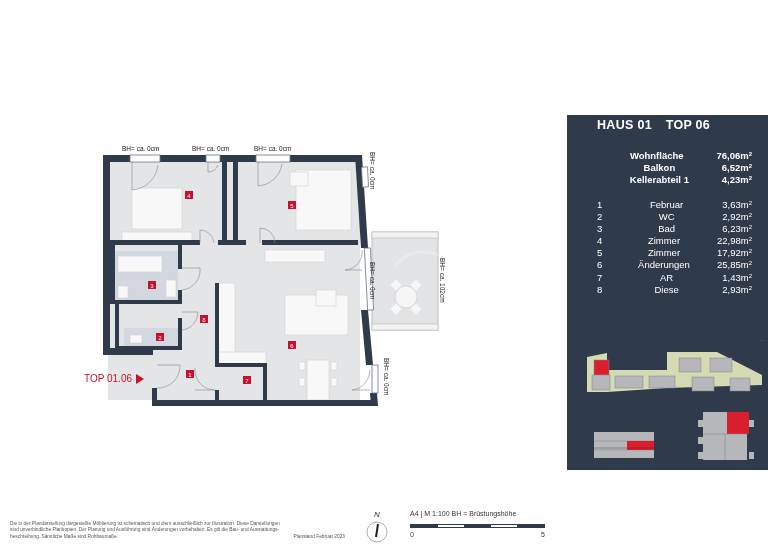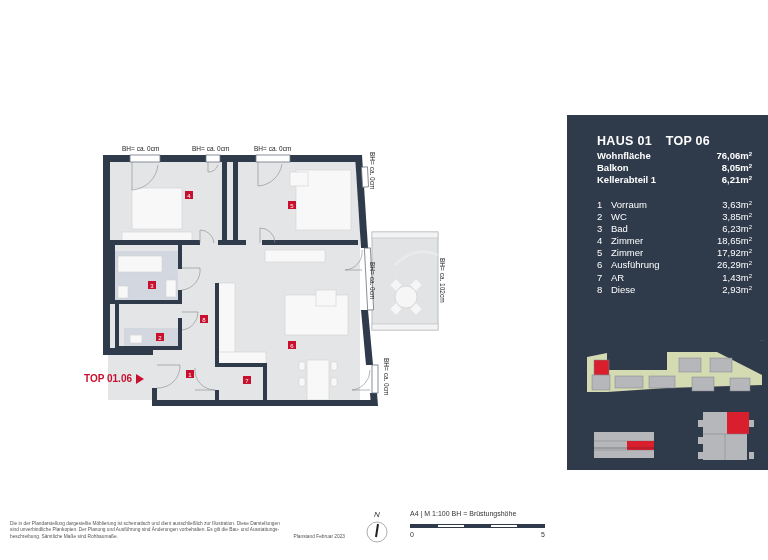--- a/index.html
+++ b/index.html
@@ -1,39 +1,39 @@
 <!DOCTYPE html>
 <html><head>
 <meta charset="utf-8">
 <style>
   * { box-sizing: border-box; margin: 0; padding: 0; }
   body { width: 768px; height: 560px; background: #ffffff; position: relative; overflow: hidden; font-family: "Liberation Sans", sans-serif; }
   .plan { position: absolute; left: 0; top: 0; width: 560px; height: 500px; }
   .panel { position: absolute; left: 567px; top: 115px; width: 201px; height: 355px; background: #2f3a4b; color: #ffffff; }
-  .panel-title { position: absolute; left: 30px; top: 19px; font-size: 12.5px; font-weight: bold; letter-spacing: 0.3px; }
+  .panel-title { position: absolute; left: 30px; top: 3px; font-size: 12.5px; font-weight: bold; letter-spacing: 0.3px; }
   .panel-title span + span { margin-left: 10px; }
   .sum-rows { position: absolute; left: 30px; top: 35px; width: 155px; }
   .row { display: flex; justify-content: space-between; font-size: 9.5px; line-height: 12px; }
   .row.bold { font-weight: bold; }
   .row .num { width: 14px; display: inline-block; }
-  .row .lbl { flex: 1; }
+  .row .lbl { flex: 1; text-align: center; }
   .row .val { text-align: right; }
   sup { font-size: 6px; vertical-align: top; line-height: 8px; }
   .room-rows { position: absolute; left: 30px; top: 84px; width: 155px; }
   .room-rows .row { font-weight: normal; line-height: 12.1px; }
   .site { position: absolute; left: 0; top: 225px; width: 201px; height: 130px; }
   .disclaimer { position: absolute; left: 10px; top: 521px; width: 335px; font-size: 4.8px; line-height: 6.4px; color: #555; }
   .disclaimer .last-line { display: flex; justify-content: space-between; }
   .scale-area { position: absolute; left: 410px; top: 510px; width: 140px; }
   .scale-label { font-size: 7px; color: #333; }
   .scale-bar { margin-top: 7px; height: 4px; width: 135px; display: flex; border: 0.5px solid #2f3a4b; }
   .scale-bar div { flex: 1; }
   .scale-ticks { display: flex; justify-content: space-between; width: 135px; font-size: 7px; color: #333; margin-top: 3px; }
   .north-bottom { position: absolute; left: 365px; top: 508px; }
-  .top-label { position: absolute; left: 84px; top: 373px; font-size: 10px; font-weight: bold; color: #c8102e; display: flex; align-items: center; }
+  .top-label { position: absolute; left: 84px; top: 373px; font-size: 10px; font-weight: normal; color: #c8102e; display: flex; align-items: center; }
   .top-label .tri { width: 0; height: 0; border-top: 5px solid transparent; border-bottom: 5px solid transparent; border-left: 8px solid #c8102e; margin-left: 4px; }
   .bh { position: absolute; font-size: 6.5px; color: #222; white-space: nowrap; }
   .bh.v { transform-origin: left top; transform: rotate(90deg); }
 </style>
 </head>
 <body>
 
 <svg class="plan" viewBox="0 0 560 500" width="560" height="500">
 
   <g>
@@ -192,58 +192,58 @@
     <span>TOP 06</span>
   </div>
 
   <div class="sum-rows">
     <div class="row bold">
       <span class="lbl">Wohnfläche</span>
       <span class="val"><span>76,06m</span><sup>2</sup></span>
     </div>
     <div class="row bold">
       <span class="lbl">Balkon</span>
-      <span class="val"><span>8,05m</span><sup>2</sup></span>
+      <span class="val"><span>6,52m</span><sup>2</sup></span>
     </div>
     <div class="row bold">
       <span class="lbl">Kellerabteil 1</span>
-      <span class="val"><span>6,21m</span><sup>2</sup></span>
+      <span class="val"><span>4,23m</span><sup>2</sup></span>
     </div>
   </div>
 
   <div class="room-rows">
     <div class="row">
         <span class="num">1</span>
-        <span class="lbl">Vorraum</span>
+        <span class="lbl">Februar</span>
         <span class="val"><span>3,63m</span><sup>2</sup></span>
       </div>
     <div class="row">
         <span class="num">2</span>
         <span class="lbl">WC</span>
-        <span class="val"><span>3,85m</span><sup>2</sup></span>
+        <span class="val"><span>2,92m</span><sup>2</sup></span>
       </div>
     <div class="row">
         <span class="num">3</span>
         <span class="lbl">Bad</span>
         <span class="val"><span>6,23m</span><sup>2</sup></span>
       </div>
     <div class="row">
         <span class="num">4</span>
         <span class="lbl">Zimmer</span>
-        <span class="val"><span>18,65m</span><sup>2</sup></span>
+        <span class="val"><span>22,98m</span><sup>2</sup></span>
       </div>
     <div class="row">
         <span class="num">5</span>
         <span class="lbl">Zimmer</span>
         <span class="val"><span>17,92m</span><sup>2</sup></span>
       </div>
     <div class="row">
         <span class="num">6</span>
-        <span class="lbl">Ausführung</span>
-        <span class="val"><span>26,29m</span><sup>2</sup></span>
+        <span class="lbl">Änderungen</span>
+        <span class="val"><span>25,85m</span><sup>2</sup></span>
       </div>
     <div class="row">
         <span class="num">7</span>
         <span class="lbl">AR</span>
         <span class="val"><span>1,43m</span><sup>2</sup></span>
       </div>
     <div class="row">
         <span class="num">8</span>
         <span class="lbl">Diese</span>
         <span class="val"><span>2,93m</span><sup>2</sup></span>

